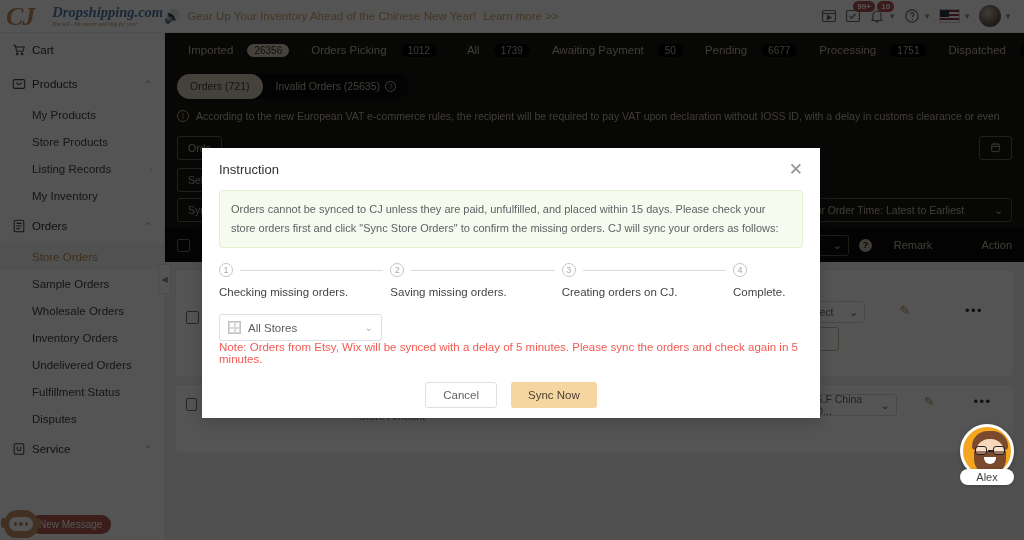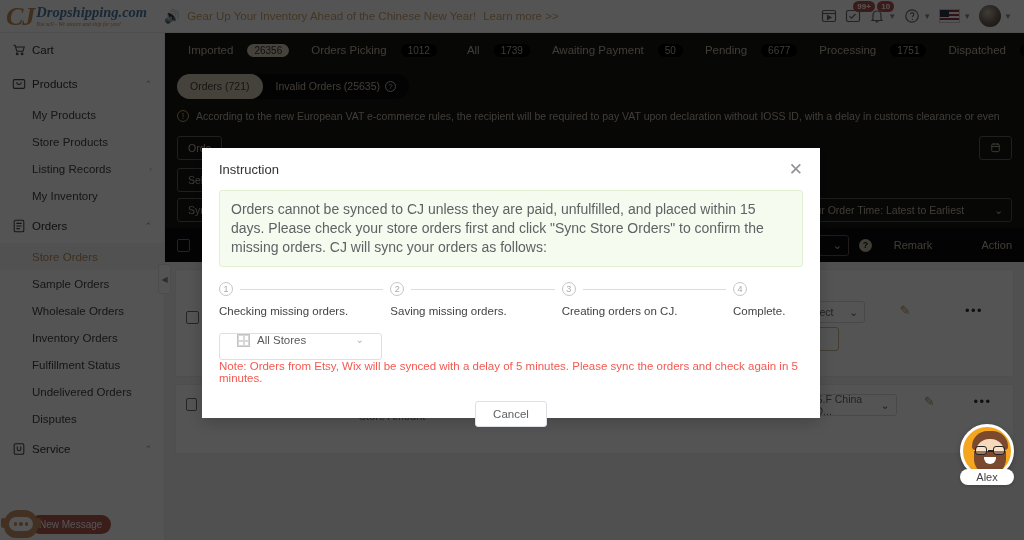--- a/index.html
+++ b/index.html
@@ -18,21 +18,21 @@
   .topbar {
     position: absolute; left: 0; top: 0; width: 1024px; height: 33px;
     background: #ffffff; display: flex; align-items: center;
     border-bottom: 1px solid #eeeeee;
   }
   .logo-wrap { display: flex; align-items: flex-end; padding-left: 6px; width: 150px; }
   .logo-cj {
     font-family: "Liberation Serif", serif; font-style: italic; font-weight: bold;
     font-size: 26px; color: #e88a2a; line-height: 22px; letter-spacing: -1px;
   }
-  .logo-text { display: flex; flex-direction: column; margin-left: 2px; justify-content: flex-end; }
+  .logo-text { display: flex; flex-direction: column; margin-left: 18px; justify-content: flex-end; }
   .logo-name { font-size: 14.5px; color: #2f7fd1; font-weight: bold; font-style: italic;
                font-family: "Liberation Serif", serif; line-height: 15px; }
   .logo-tag { font-size: 5.6px; color: #e88a2a; font-style: italic; line-height: 8px;
               font-family: "Liberation Serif", serif; }
 
   .announce { display: flex; align-items: center; gap: 7px; margin-left: 14px; }
   .speaker-icon { color: #e8a33d; font-size: 13px; line-height: 13px; }
   .announce-text { font-size: 11.5px; color: #e8a33d; }
   .announce-link { font-size: 11.5px; color: #e8a33d; cursor: pointer; }
 
@@ -146,31 +146,31 @@
 
   
   .mask { position: absolute; inset: 0; background: rgba(0,0,0,0.45); z-index: 20; }
   .modal { position: absolute; left: 202px; top: 148px; width: 618px; height: 270px;
     background: #fff; z-index: 21; box-shadow: 0 4px 16px rgba(0,0,0,0.2); }
   .modal-head { height: 42px; display: flex; align-items: center; padding: 0 17px; }
   .modal-title { font-size: 13px; color: #303133; }
   .modal-close { margin-left: auto; font-size: 17px; color: #909399; cursor: pointer; line-height: 17px; }
   .modal-body { padding: 0 17px; }
   .notice { background: #f5fbee; border: 1px solid #e3f0d2; border-radius: 3px;
-    padding: 9px 11px; font-size: 14px; color: #606266; line-height: 19px; }
+    padding: 9px 11px; font-size: 11px; color: #606266; line-height: 19px; }
   .steps { display: flex; margin-top: 15px; }
   .step { flex: 1; position: relative; }
   .step:last-child { flex: 0 0 auto; width: 70px; }
   .step-top { display: flex; align-items: center; }
   .step-num { width: 14px; height: 14px; border: 1px solid #c6c6c6; border-radius: 50%;
     font-size: 9px; color: #aaa; display: flex; align-items: center; justify-content: center; flex: 0 0 auto; }
   .step-line { height: 1px; background: #dcdcdc; flex: 1; margin: 0 7px 0 7px; }
   .step-label { font-size: 11.5px; color: #444; margin-top: 9px; }
   .storesel { margin-top: 16px; width: 163px; height: 27px; border: 1px solid #dcdfe6;
-    border-radius: 3px; display: flex; padding: 0 17px; gap: 7px;
+    border-radius: 3px; display: flex; align-items: center; padding: 0 8px; gap: 7px;
     font-size: 11.5px; color: #5a5a5a; cursor: pointer; }
   .grid-icon { width: 13px; height: 13px; border: 1px solid #c3c3c3; display:grid;
     grid-template-columns:1fr 1fr; grid-template-rows:1fr 1fr; }
   .grid-icon i { border: 0.5px solid #d8d8d8; }
   .sel-caret { margin-left: auto; color: #b5b5b5; font-size: 10px; }
   .note-red { margin-top: 0; font-size: 11.5px; color: #f25a52; }
   .modal-foot { display: flex; justify-content: center; gap: 14px; margin-top: 17px; }
   .btn-cancel { border: 1px solid #dcdfe6; background: #fff; color: #606266;
     font-size: 11.5px; border-radius: 3px; height: 26px; padding: 0 17px; cursor: pointer;
     font-family: "Liberation Sans", sans-serif; }
@@ -319,24 +319,24 @@
       <div class="nav-sub">
         <span class="ns-label">Sample Orders</span>
       </div>
       <div class="nav-sub">
         <span class="ns-label">Wholesale Orders</span>
       </div>
       <div class="nav-sub">
         <span class="ns-label">Inventory Orders</span>
       </div>
       <div class="nav-sub">
+        <span class="ns-label">Undelivered Orders</span>
+      </div>
+      <div class="nav-sub">
         <span class="ns-label">Fulfillment Status</span>
-      </div>
-      <div class="nav-sub">
-        <span class="ns-label">Undelivered Orders</span>
       </div>
       <div class="nav-sub">
         <span class="ns-label">Disputes</span>
       </div>
 
       <div class="nav-item group">
         <span class="ni-icon">
           <svg width="14" height="14" viewBox="0 0 16 16" fill="none" stroke="#444" stroke-width="1.2">
             <rect x="2.5" y="2" width="11" height="12" rx="1.5"></rect>
               <path d="M6 5v3a2 2 0 004 0V5"></path>
@@ -580,20 +580,21 @@
             <i></i>
           </span>
         <span>All Stores</span>
         <span class="sel-caret">⌄</span>
       </div>
 
       <div class="note-red">Note: Orders from Etsy, Wix will be synced with a delay of 5 minutes. Please sync the orders and check again in 5 minutes.</div>
 
       <div class="modal-foot">
         <button class="btn-cancel">Cancel</button>
+        <button class="btn-sync">Sync Now</button>
       </div>
     </div>
   </div>
 
   <div class="agent">
     <div class="agent-av">
       <span class="hair"></span>
         <span class="face"></span>
         <span class="beard"></span>
       <span class="mouth"></span>

